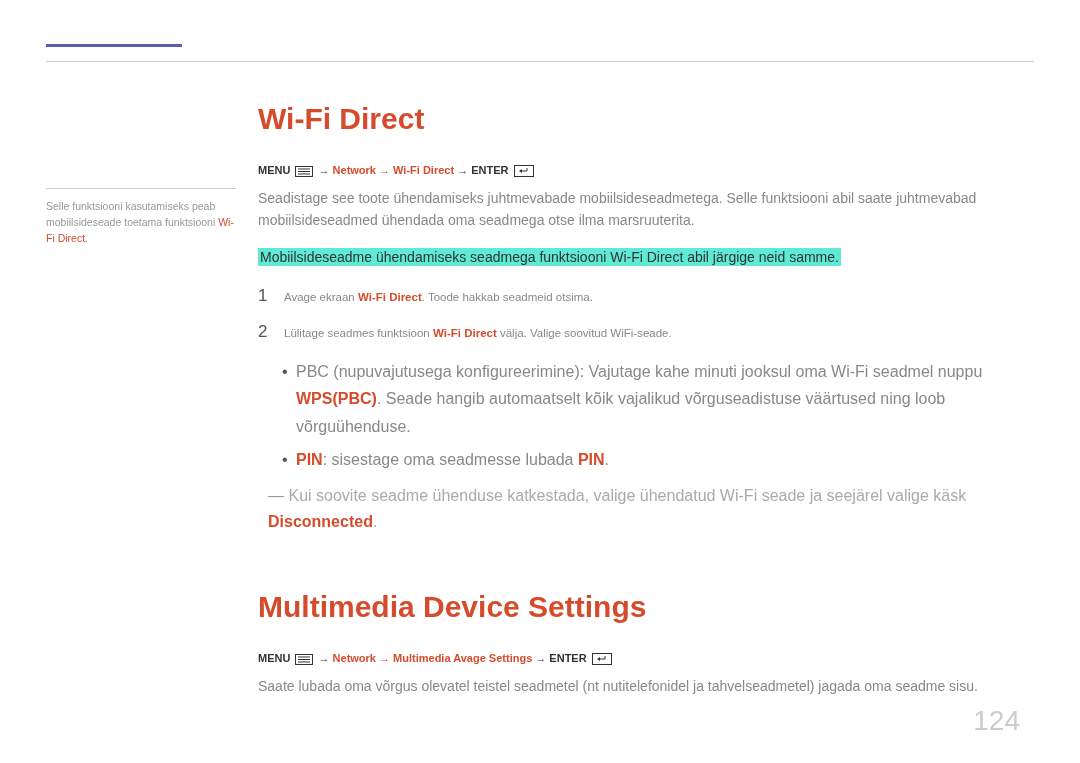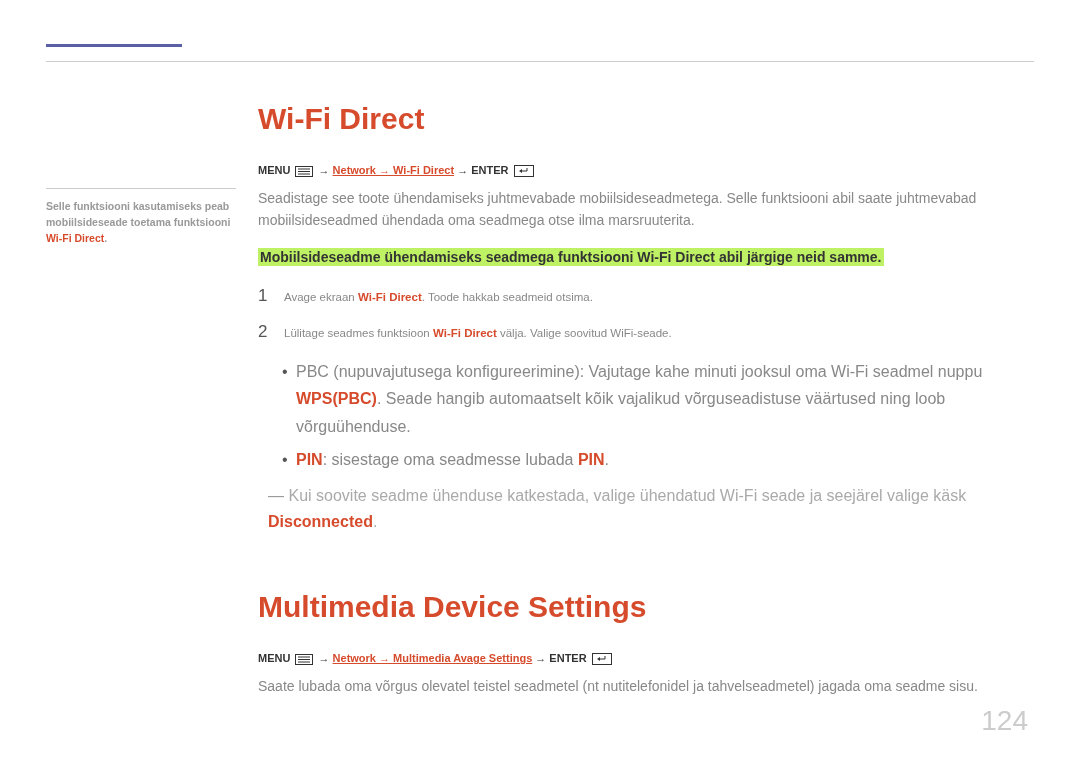--- a/index.html
+++ b/index.html
@@ -37,59 +37,58 @@
   }
   .sidebar-rule {
     border: none;
     border-top: 1px solid #ccc;
     margin-bottom: 10px;
   }
   .sidebar-note {
     font-size: 10.5px;
     color: #999;
     line-height: 1.5;
-    font-weight: bold;
   }
   .sidebar-note .red { color: #d64b2c; }
   .main {
     flex: 1;
   }
   h1 {
     color: #d64b2c;
     font-size: 30px;
     font-weight: 600;
     margin-bottom: 28px;
   }
   h1.h-mds { margin-top: 56px; }
   .breadcrumb {
     font-size: 11px;
     font-weight: 700;
     color: #333;
     margin-bottom: 10px;
   }
-  .breadcrumb .nav { color: #d64b2c; text-decoration: underline; }
+  .breadcrumb .nav { color: #d64b2c; }
   .icon-menu, .icon-enter {
     display: inline-flex;
     align-items: center;
     justify-content: center;
     vertical-align: middle;
     margin: 0 2px;
   }
   .icon-menu svg, .icon-enter svg { display: block; }
   .body-text {
     font-size: 14px;
     color: #888;
     line-height: 1.6;
     margin-bottom: 14px;
   }
   .highlight {
     display: inline;
-    background: #bef264;
+    background: #5eead4;
     color: #333;
-    font-weight: 700;
+    font-weight: 400;
     font-size: 14px;
     padding: 1px 2px;
     line-height: 1.6;
   }
   .hl-row { margin-bottom: 18px; }
   .step {
     display: flex;
     align-items: baseline;
     gap: 14px;
     margin-bottom: 16px;
@@ -127,21 +126,21 @@
     color: #aaa;
     margin-left: 10px;
     line-height: 1.6;
   }
   .footnote::before {
     content: "― ";
     color: #999;
   }
   .page-num {
     position: absolute;
-    right: 52px;
+    right: 60px;
     bottom: 26px;
     font-size: 28px;
     color: #ccc;
     font-weight: 400;
   }
 </style>
 </head>
 <body>
 
 <div class="page">

